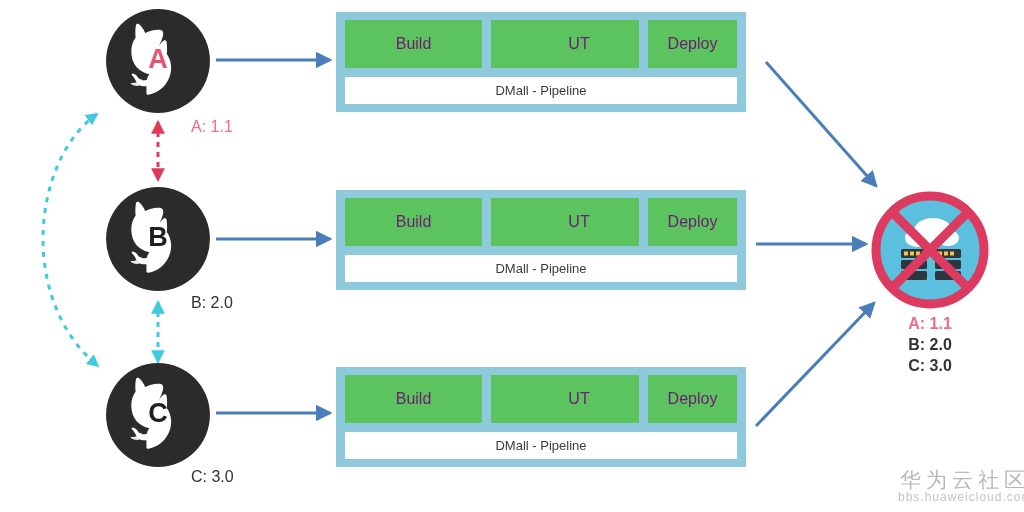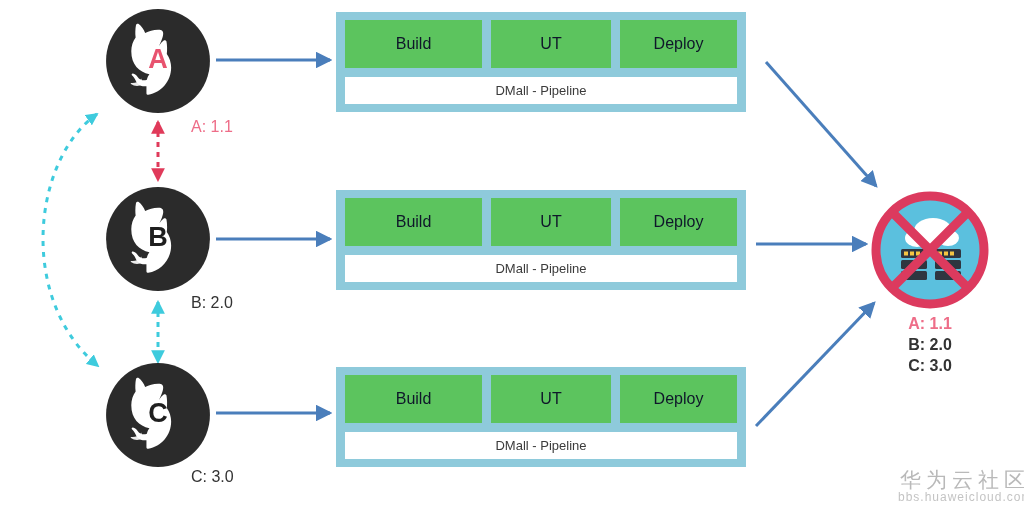--- a/index.html
+++ b/index.html
@@ -59,29 +59,29 @@
     box-sizing: border-box;
     padding: 8px 9px 9px 9px;
   }
   .stages {
     display: flex;
     gap: 9px;
     height: 48px;
   }
   .stage {
     background: #5cc45e;
-    color: #0f172a;
+    color: #701a75;
     font-size: 16px;
     display: flex;
     align-items: center;
     justify-content: center;
     font-family: "Liberation Sans", sans-serif;
   }
   .stage-build { flex: 0 0 137px; }
-  .stage-ut    { flex: 0 0 120px; }
+  .stage-ut    { flex: 0 0 120px; padding-left: 28px; }
   .stage-deploy{ flex: 1 1 auto; text-align: center; }
   .pipeline-name {
     margin-top: 9px;
     height: 27px;
     background: #ffffff;
     color: #3b3b3b;
     font-size: 13px;
     display: flex;
     align-items: center;
     justify-content: center;

